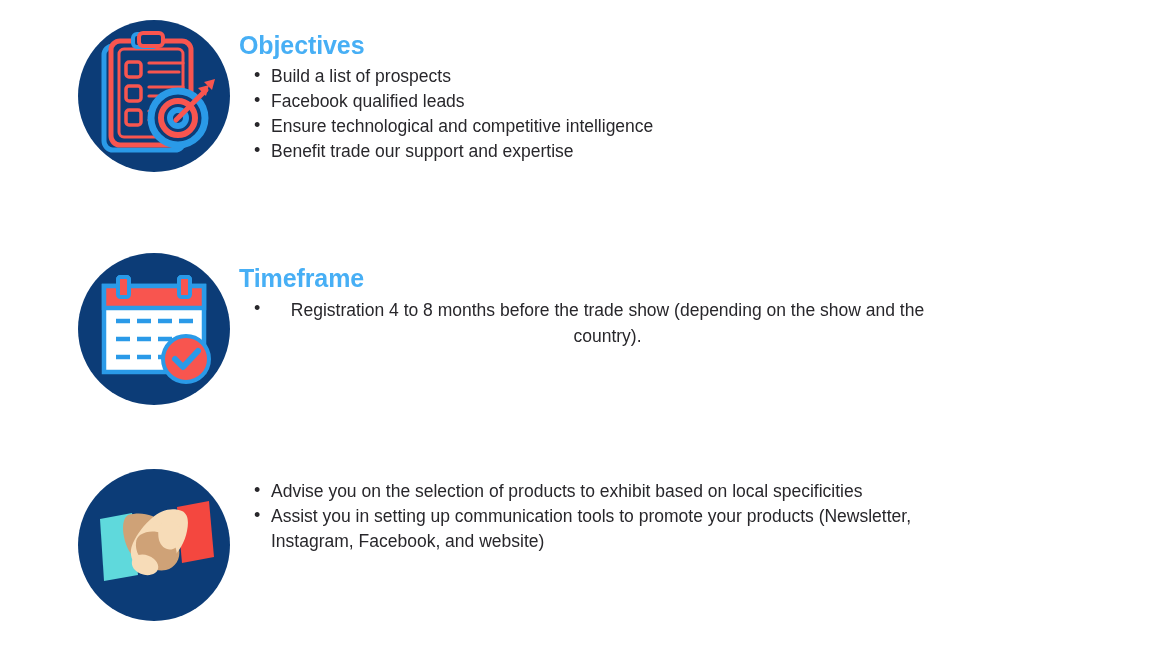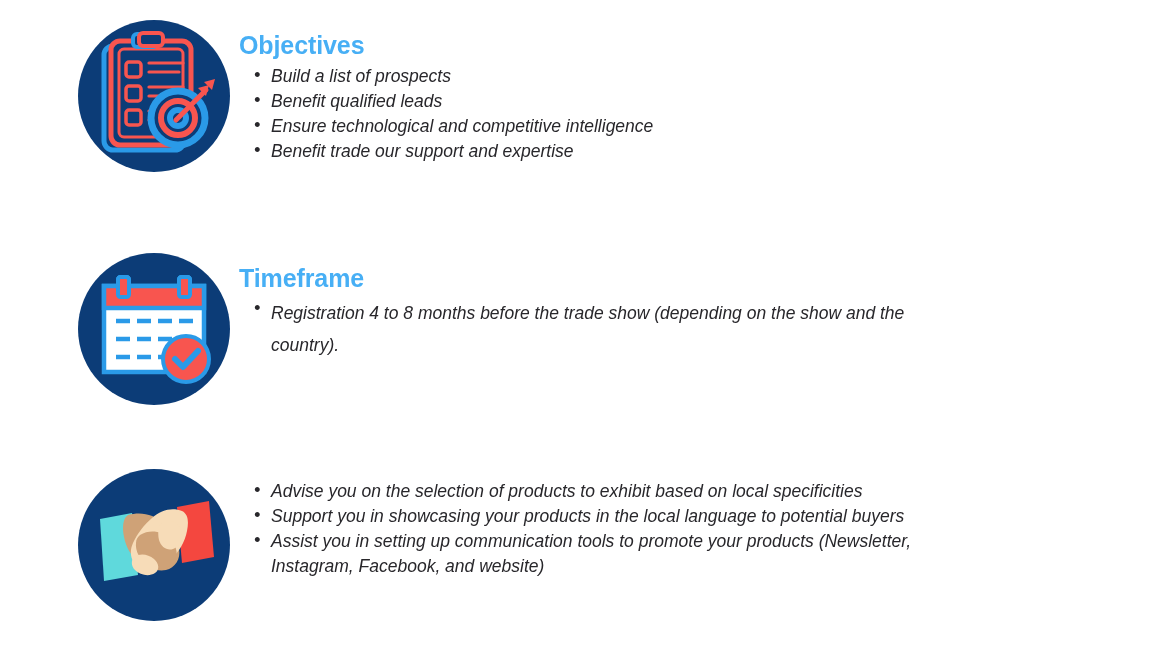--- a/index.html
+++ b/index.html
@@ -55,42 +55,41 @@
     font-weight: bold;
     line-height: 30px;
     color: #47aff5;
     letter-spacing: -0.1px;
   }
 
   ul.bullets {
     list-style: none;
     margin: 0;
     padding: 0;
-    font-style: italic;
   }
   ul.bullets li {
     position: relative;
     padding-left: 32px;
     font-size: 17.5px;
     line-height: 25px;
     color: #28272b;
     margin-bottom: 0px;
   }
   ul.bullets li::before {
     content: "\2022";
     position: absolute;
     left: 15px;
     top: -1px;
     font-size: 18px;
     line-height: 25px;
     color: #28272b;
   }
 
   
-  #section-timeframe ul.bullets li { line-height: 32px; }
+  #section-timeframe ul.bullets li { line-height: 26px; text-align: center; }
   #section-commitments ul.bullets li { line-height: 25px; }
 
   svg { display: block; }
 </style>
 </head>
 <body>
 
 <div class="page">
 
   <div class="section" id="section-objectives">
@@ -127,21 +126,21 @@
 
         <path d="M120 68 L131 65 L128 76 Z" fill="#f8554f"></path>
         <path d="M126 62 L137 59 L134 70 Z" fill="#f8554f"></path>
       </svg>
     </div>
 
     <div class="content">
       <h2 class="sec-title">Objectives</h2>
       <ul class="bullets">
         <li>Build a list of prospects</li>
-        <li>Benefit qualified leads</li>
+        <li>Facebook qualified leads</li>
         <li>Ensure technological and competitive intelligence</li>
         <li>Benefit trade our support and expertise</li>
       </ul>
     </div>
   </div>
 
   <div class="section" id="section-timeframe">
 
     <div class="icon-badge">
       <svg width="152" height="152" viewBox="0 0 152 152">
@@ -207,19 +206,18 @@
                  C71 108 62 106 57 101 C53 97 53 91 56 88 Z" fill="#f7dcb8"></path>
 
         <path d="M86 52 C94 50 101 54 103 62 C105 70 101 78 95 80
                  C89 82 83 78 81 71 C79 63 81 54 86 52 Z" fill="#f7dcb8"></path>
       </svg>
     </div>
 
     <div class="content">
       <ul class="bullets">
         <li>Advise you on the selection of products to exhibit based on local specificities</li>
-        <li>Support you in showcasing your products in the local language to potential buyers</li>
         <li>Assist you in setting up communication tools to promote your products (Newsletter, Instagram, Facebook, and website)</li>
       </ul>
     </div>
   </div>
 
 </div>
 
 </body></html>

